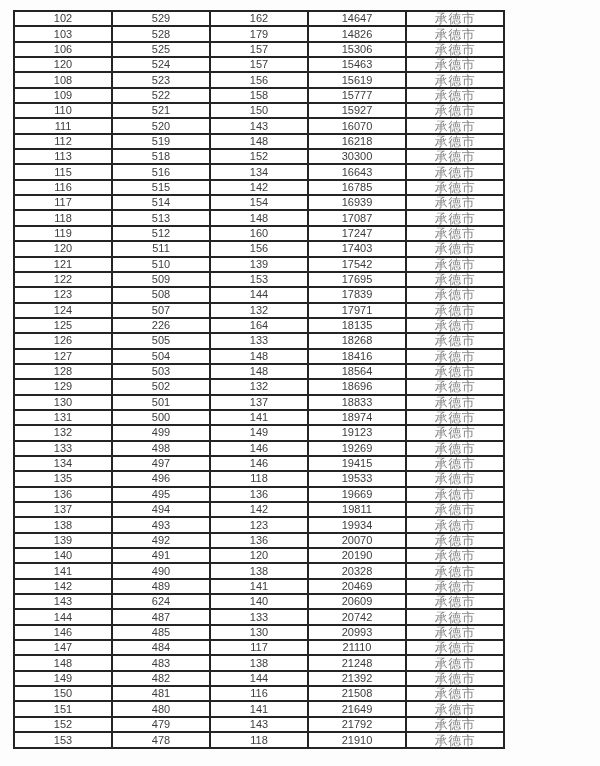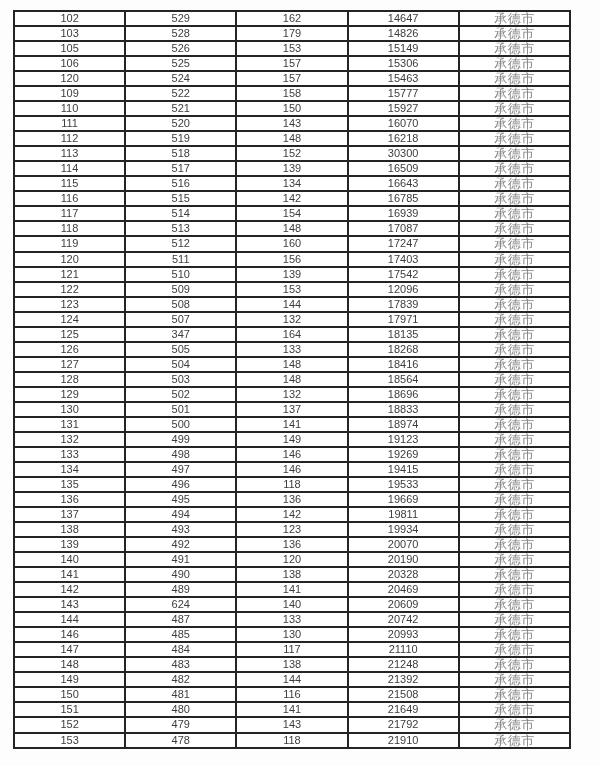--- a/index.html
+++ b/index.html
@@ -11,21 +11,21 @@
     height: 766px;
     background: #fdfdfd;
     overflow: hidden;
     position: relative;
     font-family: "Liberation Sans", "DejaVu Sans", sans-serif;
   }
   table.score-table {
     position: absolute;
     left: 13px;
     top: 10px;
-    width: 558px;
+    width: 492px;
     height: 739px;
     border-collapse: collapse;
     table-layout: fixed;
     background: #ffffff;
   }
   table.score-table td {
     border: 2px solid #242424;
     text-align: center;
     vertical-align: middle;
     padding: 0;
@@ -54,41 +54,41 @@
         <td class="city-cell">承德市</td>
       </tr>
       <tr>
         <td>103</td>
         <td>528</td>
         <td>179</td>
         <td>14826</td>
         <td class="city-cell">承德市</td>
       </tr>
       <tr>
-        <td>105</td>
-        <td>526</td>
-        <td>153</td>
-        <td>15149</td>
-        <td class="city-cell">承德市</td>
-      </tr>
-      <tr>
         <td>106</td>
         <td>525</td>
         <td>157</td>
         <td>15306</td>
         <td class="city-cell">承德市</td>
       </tr>
       <tr>
         <td>120</td>
         <td>524</td>
         <td>157</td>
         <td>15463</td>
         <td class="city-cell">承德市</td>
       </tr>
       <tr>
+        <td>108</td>
+        <td>523</td>
+        <td>156</td>
+        <td>15619</td>
+        <td class="city-cell">承德市</td>
+      </tr>
+      <tr>
         <td>109</td>
         <td>522</td>
         <td>158</td>
         <td>15777</td>
         <td class="city-cell">承德市</td>
       </tr>
       <tr>
         <td>110</td>
         <td>521</td>
         <td>150</td>
@@ -110,27 +110,20 @@
         <td class="city-cell">承德市</td>
       </tr>
       <tr>
         <td>113</td>
         <td>518</td>
         <td>152</td>
         <td>30300</td>
         <td class="city-cell">承德市</td>
       </tr>
       <tr>
-        <td>114</td>
-        <td>517</td>
-        <td>139</td>
-        <td>16509</td>
-        <td class="city-cell">承德市</td>
-      </tr>
-      <tr>
         <td>115</td>
         <td>516</td>
         <td>134</td>
         <td>16643</td>
         <td class="city-cell">承德市</td>
       </tr>
       <tr>
         <td>116</td>
         <td>515</td>
         <td>142</td>
@@ -169,40 +162,40 @@
         <td>121</td>
         <td>510</td>
         <td>139</td>
         <td>17542</td>
         <td class="city-cell">承德市</td>
       </tr>
       <tr>
         <td>122</td>
         <td>509</td>
         <td>153</td>
-        <td>12096</td>
+        <td>17695</td>
         <td class="city-cell">承德市</td>
       </tr>
       <tr>
         <td>123</td>
         <td>508</td>
         <td>144</td>
         <td>17839</td>
         <td class="city-cell">承德市</td>
       </tr>
       <tr>
         <td>124</td>
         <td>507</td>
         <td>132</td>
         <td>17971</td>
         <td class="city-cell">承德市</td>
       </tr>
       <tr>
         <td>125</td>
-        <td>347</td>
+        <td>226</td>
         <td>164</td>
         <td>18135</td>
         <td class="city-cell">承德市</td>
       </tr>
       <tr>
         <td>126</td>
         <td>505</td>
         <td>133</td>
         <td>18268</td>
         <td class="city-cell">承德市</td>

